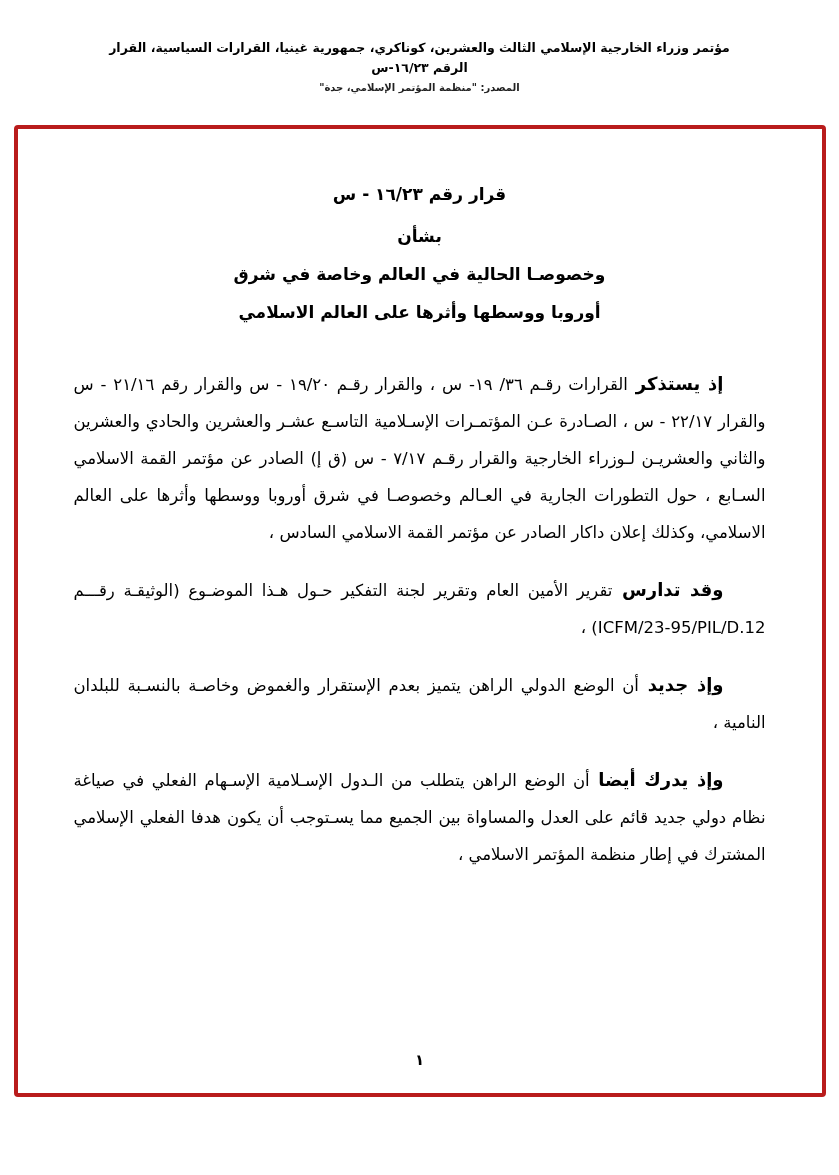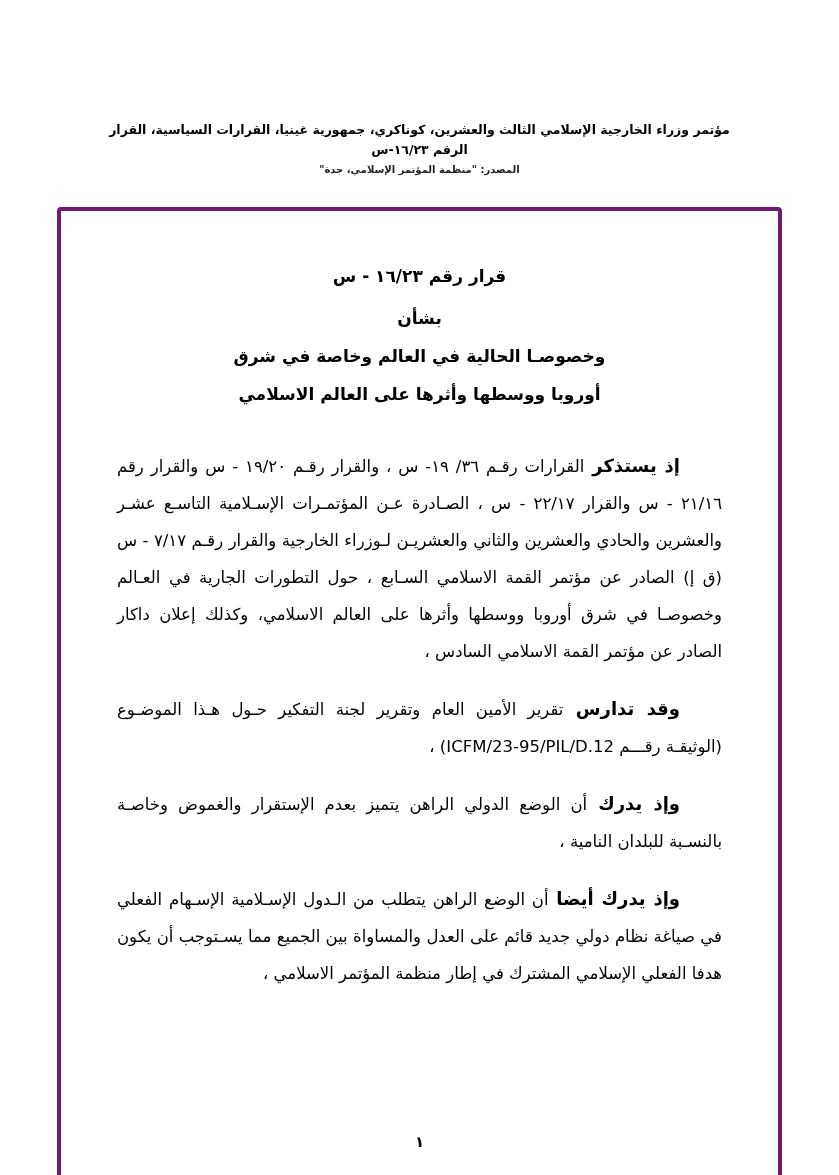--- a/index.html
+++ b/index.html
@@ -12,39 +12,39 @@
   .page {
     width: 839px;
     height: 1175px;
     background: #ffffff;
     position: relative;
     overflow: hidden;
   }
   .doc-header {
     direction: rtl;
     text-align: center;
-    padding-top: 120px;
+    padding-top: 38px;
   }
   .header-line1 {
     font-size: 12.5px;
     font-weight: bold;
     line-height: 1.6;
     padding: 0 95px;
   }
   .header-line2 {
     font-size: 10px;
     font-weight: bold;
     margin-top: 4px;
     color: #222;
   }
   .doc-box {
-    width: 725px;
+    width: 812px;
     height: 972px;
     margin: 32px auto 0 auto;
-    border: 4px solid #701a75;
+    border: 4px solid #b91c1c;
     border-radius: 4px;
     padding: 46px 56px 22px 56px;
     display: flex;
     flex-direction: column;
     overflow: hidden;
   }
   .title-block {
     direction: rtl;
     text-align: center;
     margin-bottom: 34px;
@@ -100,21 +100,21 @@
       <div class="title-line">أوروبا ووسطها وأثرها على العالم الاسلامي</div>
     </div>
 
     <div class="doc-body">
 
 
       <p class="para"><span class="lead">إذ يستذكر </span><span>القرارات رقـم ٣٦/ ١٩- س ، والقرار رقـم ١٩/٢٠ - س والقرار رقم ٢١/١٦ - س والقرار ٢٢/١٧ - س ، الصـادرة عـن المؤتمـرات الإسـلامية التاسـع عشـر والعشرين والحادي والعشرين والثاني والعشريـن لـوزراء الخارجية والقرار رقـم ٧/١٧ - س (ق إ) الصادر عن مؤتمر القمة الاسلامي السـابع ، حول التطورات الجارية في العـالم وخصوصـا في شرق أوروبا ووسطها وأثرها على العالم الاسلامي، وكذلك إعلان داكار الصادر عن مؤتمر القمة الاسلامي السادس ،</span></p>
 
       <p class="para"><span class="lead">وقد تدارس </span><span>تقرير الأمين العام وتقرير لجنة التفكير حـول هـذا الموضـوع (الوثيقـة رقـــم ICFM/23-95/PIL/D.12) ،</span></p>
 
-      <p class="para"><span class="lead">وإذ يدرك </span><span>أن الوضع الدولي الراهن يتميز بعدم الإستقرار والغموض وخاصـة بالنسـبة للبلدان النامية ،</span></p>
+      <p class="para"><span class="lead">وإذ جديد </span><span>أن الوضع الدولي الراهن يتميز بعدم الإستقرار والغموض وخاصـة بالنسـبة للبلدان النامية ،</span></p>
 
       <p class="para"><span class="lead">وإذ يدرك أيضا </span><span>أن الوضع الراهن يتطلب من الـدول الإسـلامية الإسـهام الفعلي في صياغة نظام دولي جديد قائم على العدل والمساواة بين الجميع مما يسـتوجب أن يكون هدفا الفعلي الإسلامي المشترك في إطار منظمة المؤتمر الاسلامي ،</span></p>
 
     </div>
 
     <div class="page-number">١</div>
 
   </div>
 
 </div>

